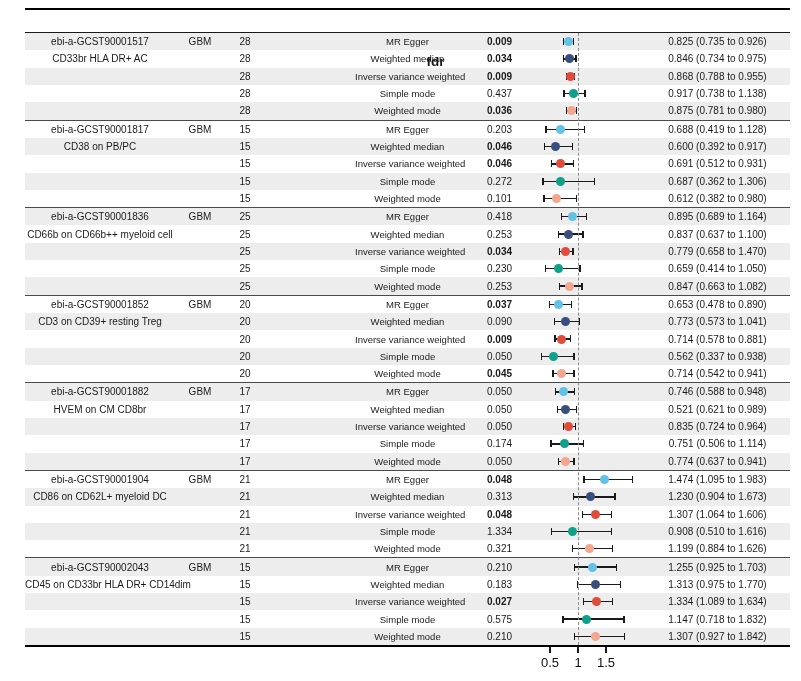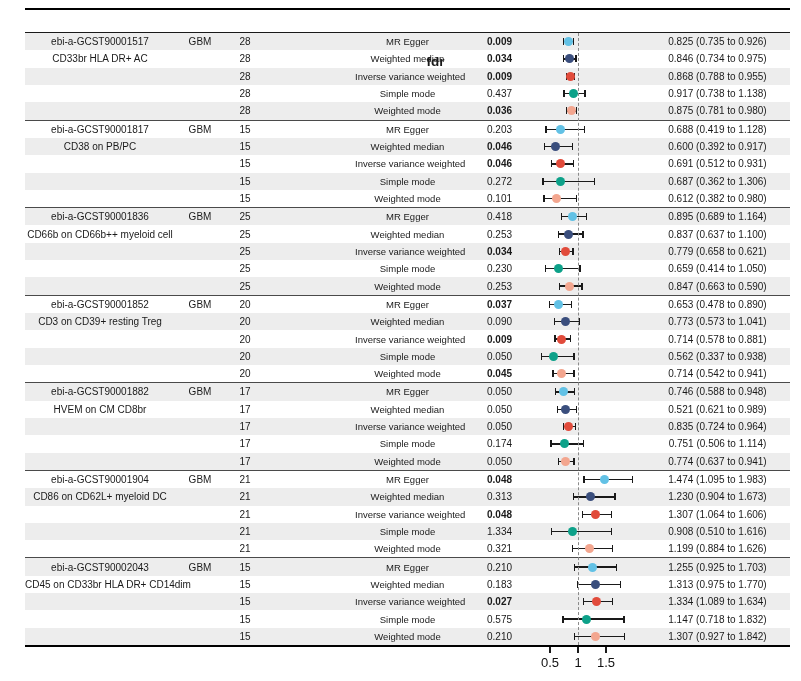--- a/index.html
+++ b/index.html
@@ -198,21 +198,21 @@
           <div class="row odd">
     <div class="cell"></div>
     <div class="cell"></div>
     <div class="cell">25</div>
     <div class="cell method">Inverse variance weighted</div>
     <div class="cell fdr sig">0.034</div>
     <div class="cell plot">
       <div class="whisker" style="left: 43.848px; width: 14.784px;"></div>
       <div class="marker" style="left: 46.124px; background: rgb(225, 75, 59);"></div>
     </div>
-    <div class="cell">0.779 (0.658 to 0.621)</div>
+    <div class="cell">0.779 (0.658 to 1.470)</div>
   </div>
           <div class="row even">
     <div class="cell"></div>
     <div class="cell"></div>
     <div class="cell">25</div>
     <div class="cell method">Simple mode</div>
     <div class="cell fdr">0.230</div>
     <div class="cell plot">
       <div class="whisker" style="left: 30.184px; width: 35.616px;"></div>
       <div class="marker" style="left: 39.404px; background: rgb(13, 161, 137);"></div>
@@ -222,21 +222,21 @@
           <div class="row odd">
     <div class="cell"></div>
     <div class="cell"></div>
     <div class="cell">25</div>
     <div class="cell method">Weighted mode</div>
     <div class="cell fdr">0.253</div>
     <div class="cell plot">
       <div class="whisker" style="left: 44.128px; width: 23.464px;"></div>
       <div class="marker" style="left: 49.932px; background: rgb(243, 166, 143);"></div>
     </div>
-    <div class="cell">0.847 (0.663 to 0.590)</div>
+    <div class="cell">0.847 (0.663 to 1.082)</div>
   </div>
         </div>
         <div class="block">
           <div class="row even">
     <div class="cell">ebi-a-GCST90001852</div>
     <div class="cell">GBM</div>
     <div class="cell">20</div>
     <div class="cell method">MR Egger</div>
     <div class="cell fdr sig">0.037</div>
     <div class="cell plot">

